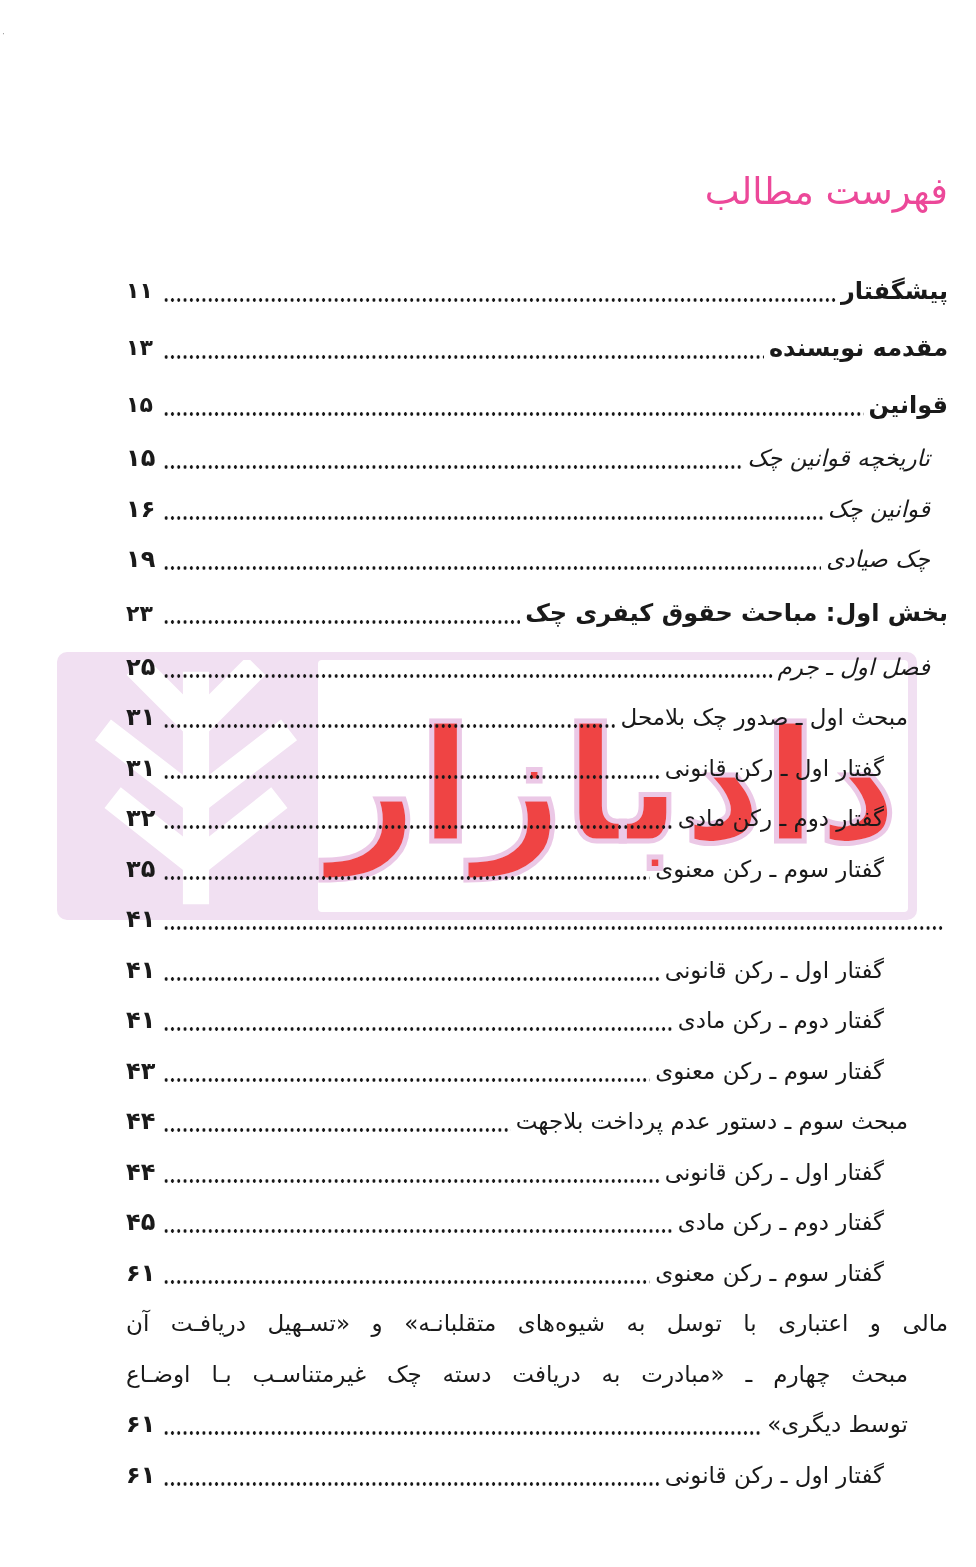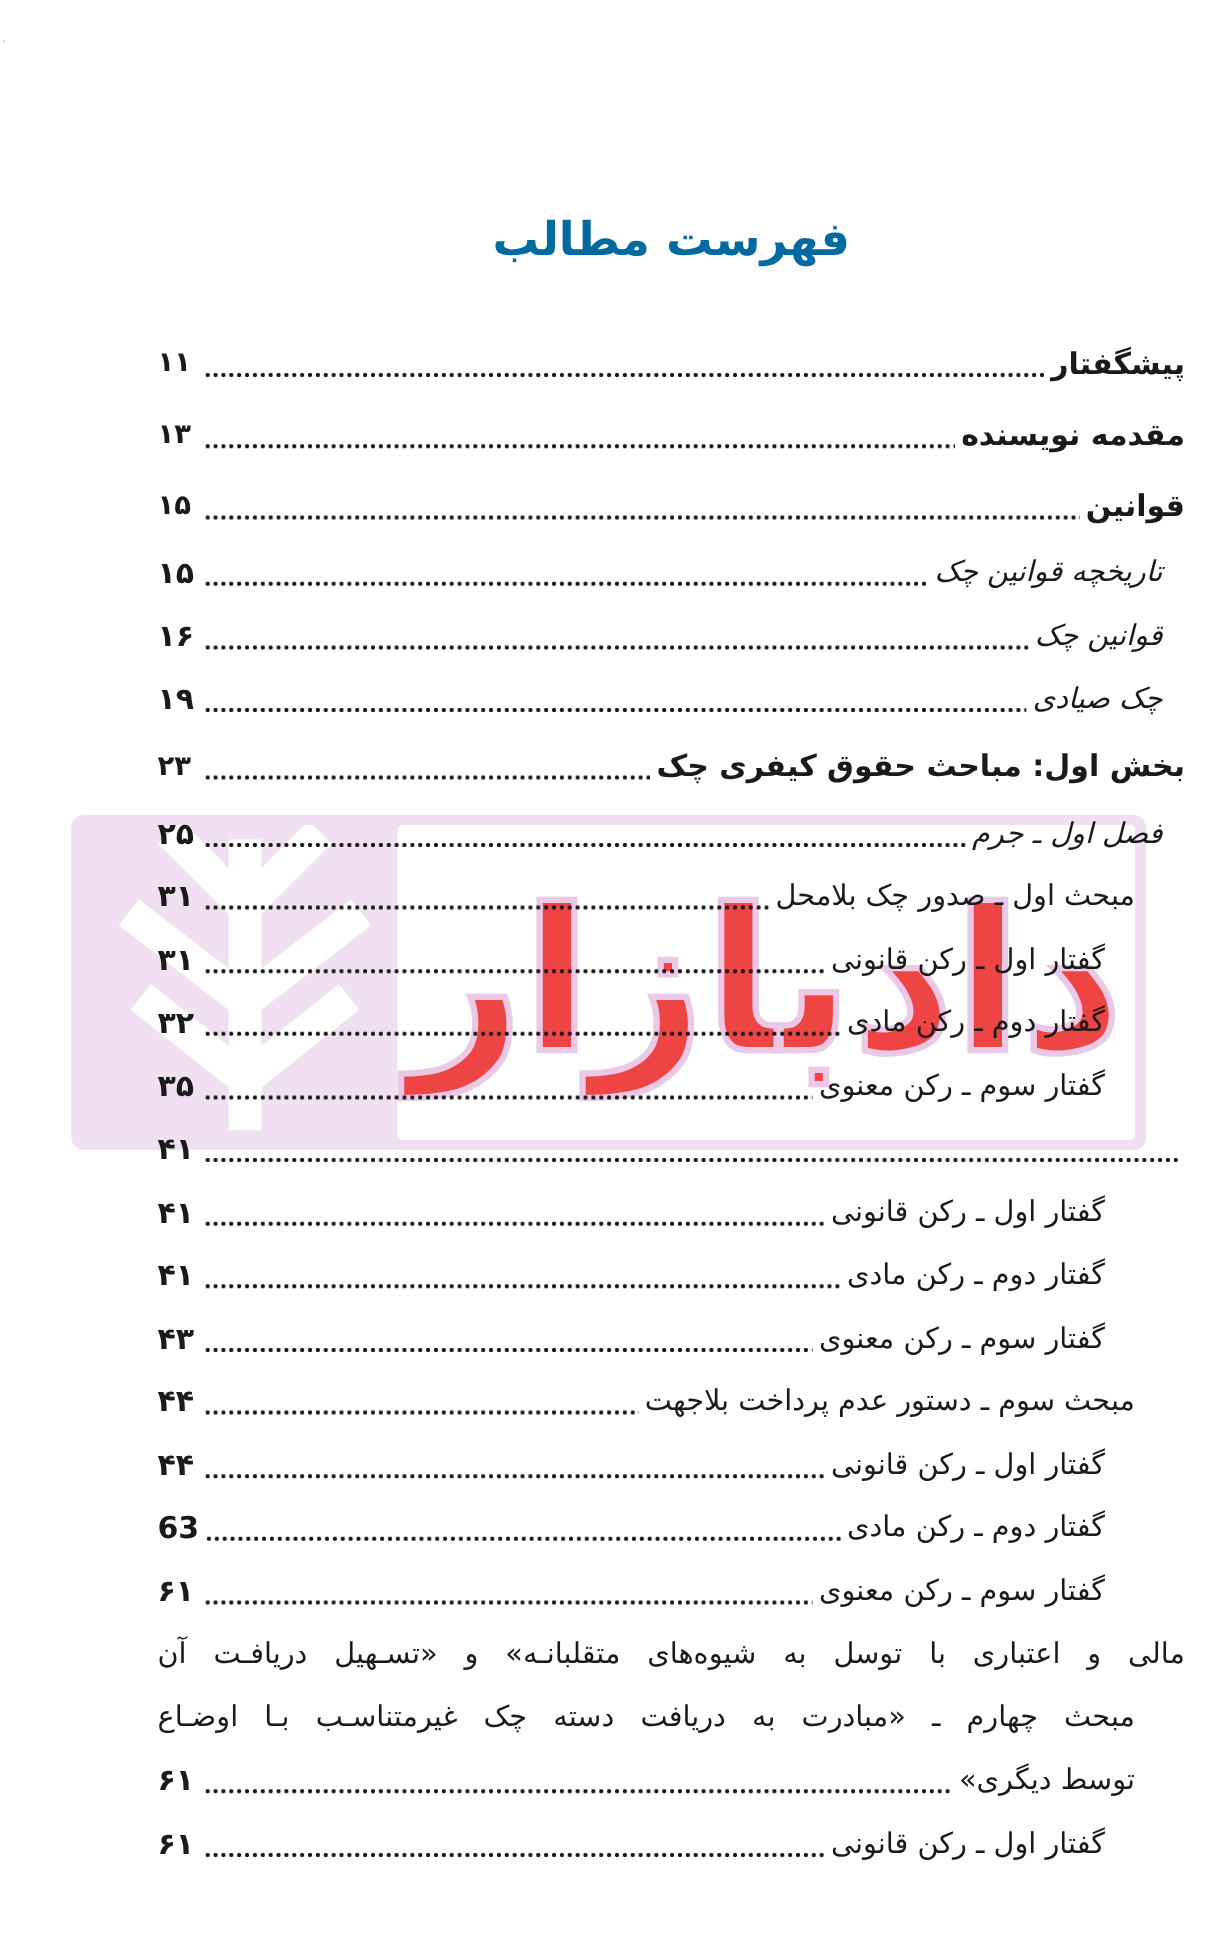--- a/index.html
+++ b/index.html
@@ -29,22 +29,22 @@
     font-size:158px;font-weight:bold;line-height:252px;white-space:nowrap;
     color:#ef4444;-webkit-text-stroke:5px #ebc8e6;letter-spacing:1px;
   }
   
   .content{
     position:relative;z-index:1;
     margin:0 28px 0 126px;            
     padding-top:166px;
   }
   .title{
-    margin:0 0 44px 0;text-align:center;
-    font-size:37px;font-weight:bold;line-height:52px;color:#0369a1;
+    margin:0 0 44px 0;
+    font-size:37px;font-weight:normal;line-height:52px;color:#ec4899;
   }
   .row{
     display:flex;direction:rtl;align-items:center;height:50.5px;
     font-size:23px;
   }
   .row.lv0{height:57px;font-weight:bold;font-size:24px;}
   .row.lv1 .label{padding-right:18px;font-style:italic;}
   .row.lv2 .label{padding-right:40px;}
   .row.lv3 .label{padding-right:64px;}
   .label{white-space:nowrap;}
@@ -177,21 +177,21 @@
         <span class="num">۴۴</span>
       </div>
       <div class="row lv3">
         <span class="label">گفتار اول ـ رکن قانونی</span>
         <span class="leader"></span>
         <span class="num">۴۴</span>
       </div>
       <div class="row lv3">
         <span class="label">گفتار دوم ـ رکن مادی</span>
         <span class="leader"></span>
-        <span class="num">63</span>
+        <span class="num">۴۵</span>
       </div>
       <div class="row lv3">
         <span class="label">گفتار سوم ـ رکن معنوی</span>
         <span class="leader"></span>
         <span class="num">۶۱</span>
       </div>
       <div class="wrapblock">
         <div class="wline">مالی و اعتباری با توسل به شیوه‌های متقلبانـه» و «تسـهیل دریافـت آن</div>
         <div class="wline first">مبحث چهارم ـ «مبادرت به دریافت دسته چک غیرمتناسـب بـا اوضـاع</div>
         <div class="row lv2">

